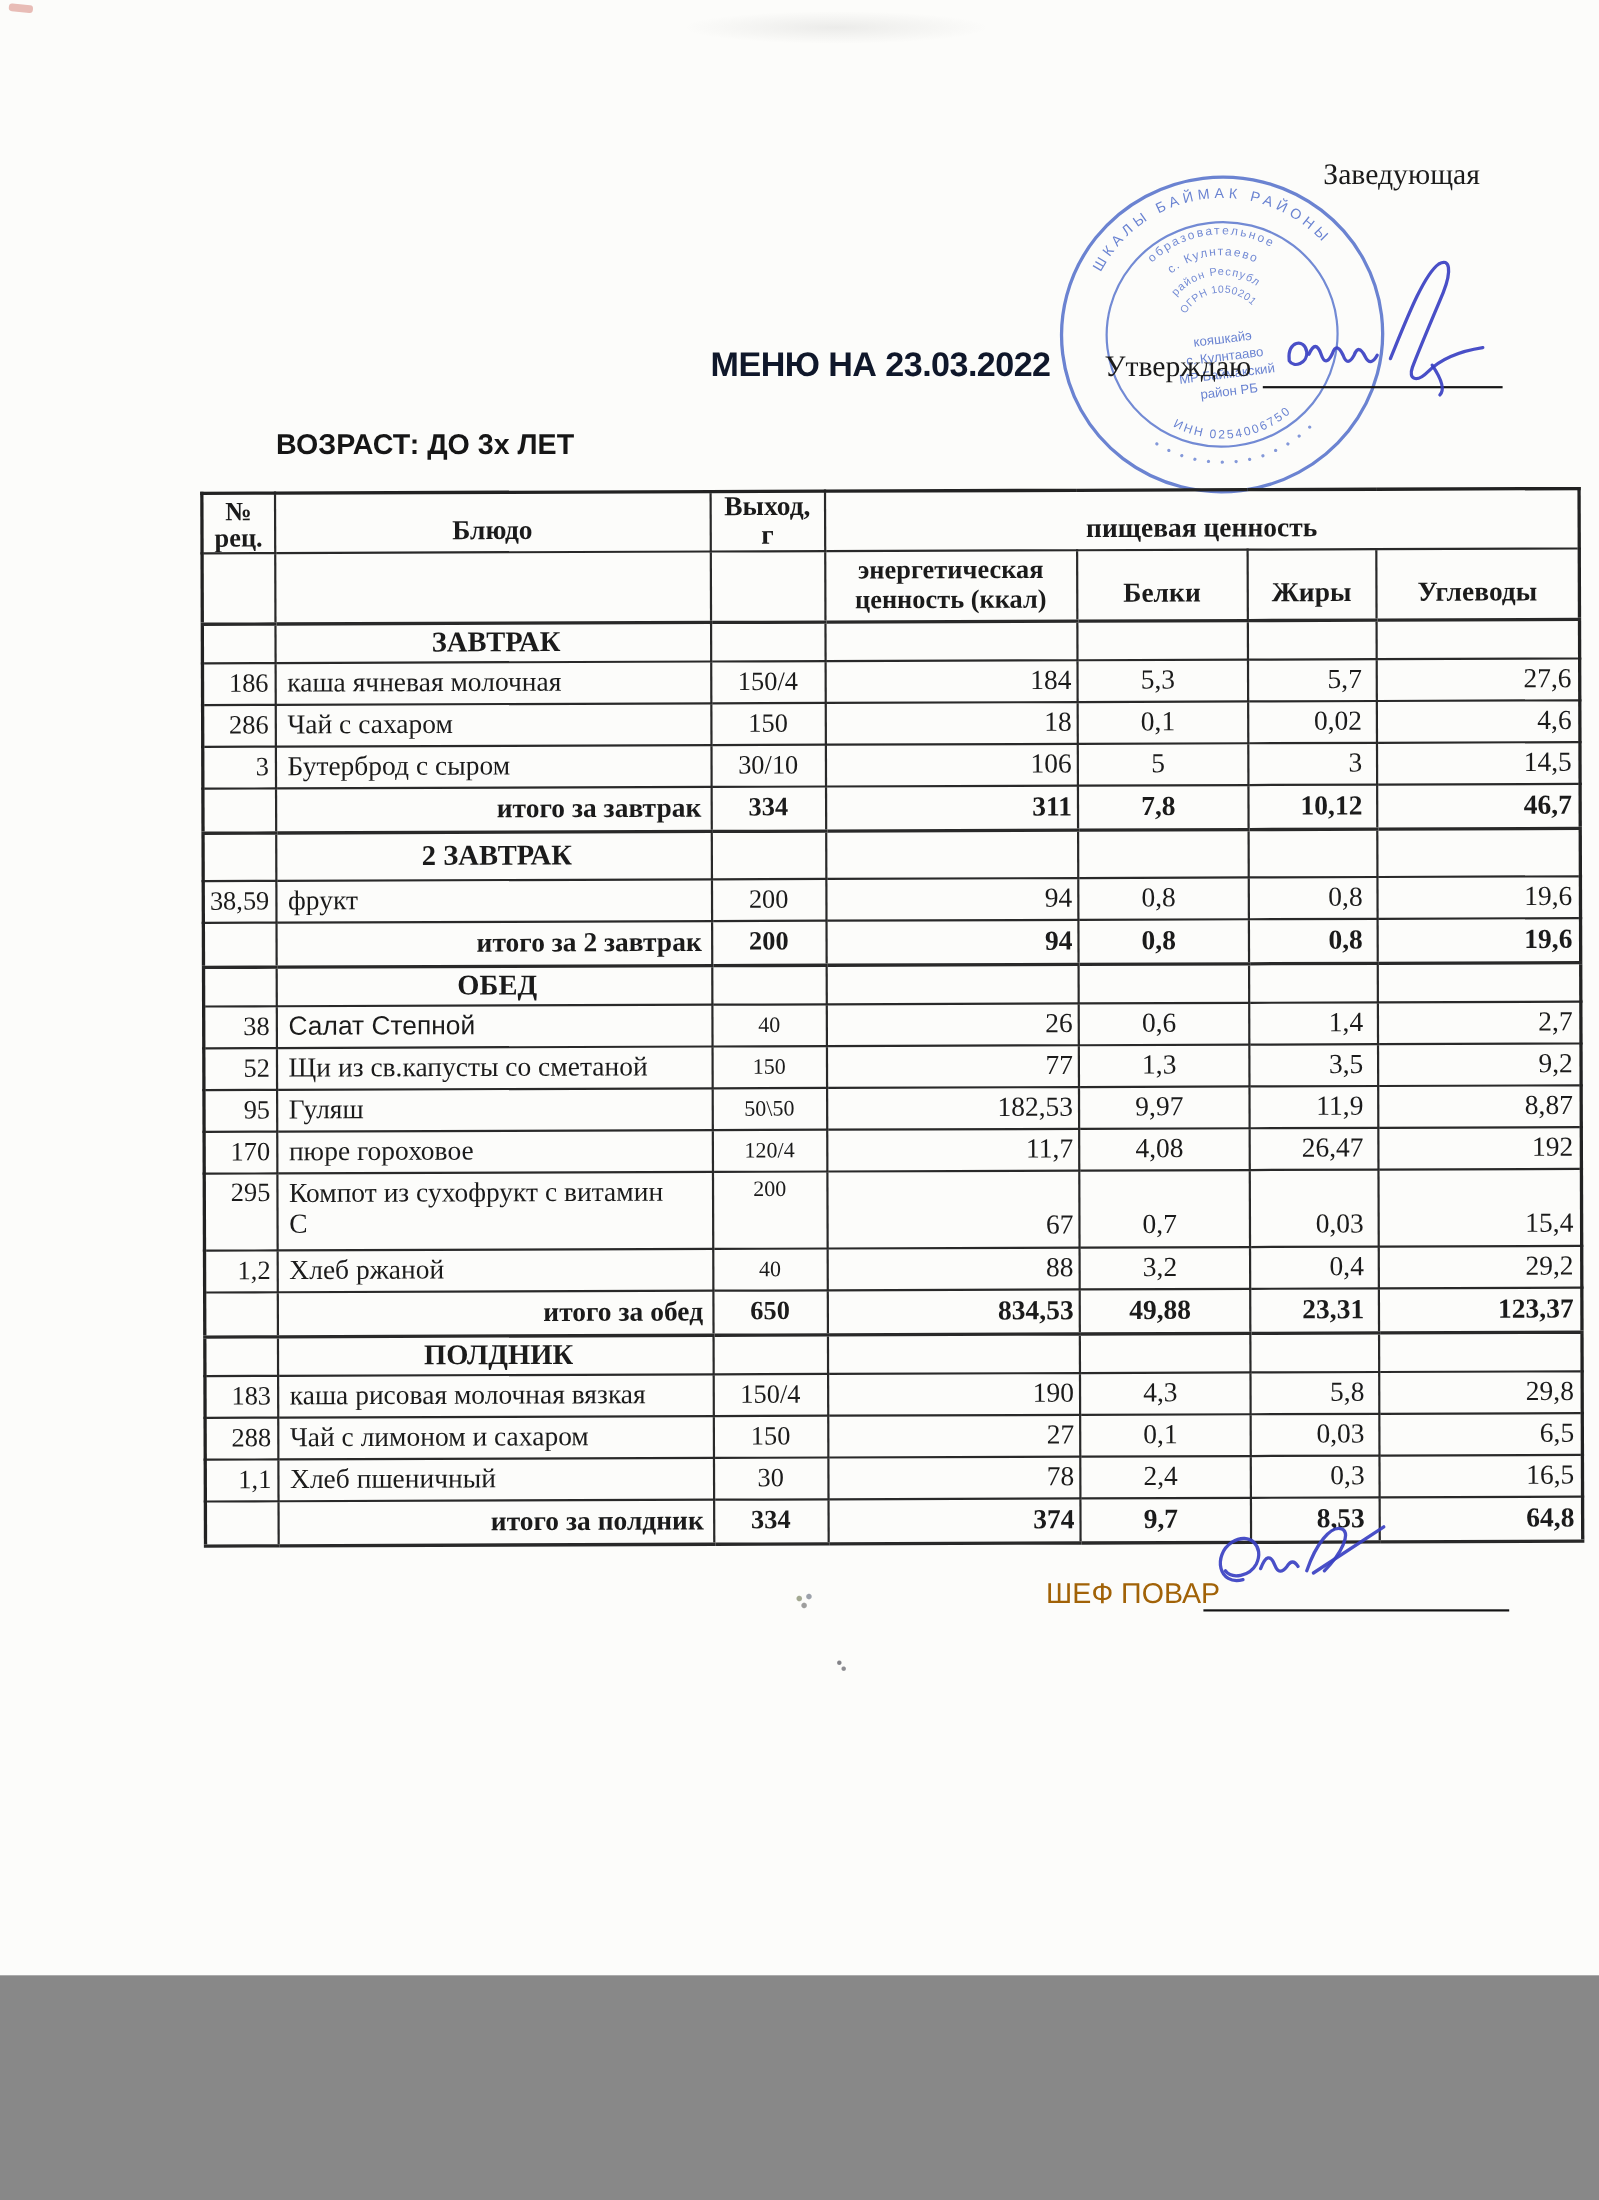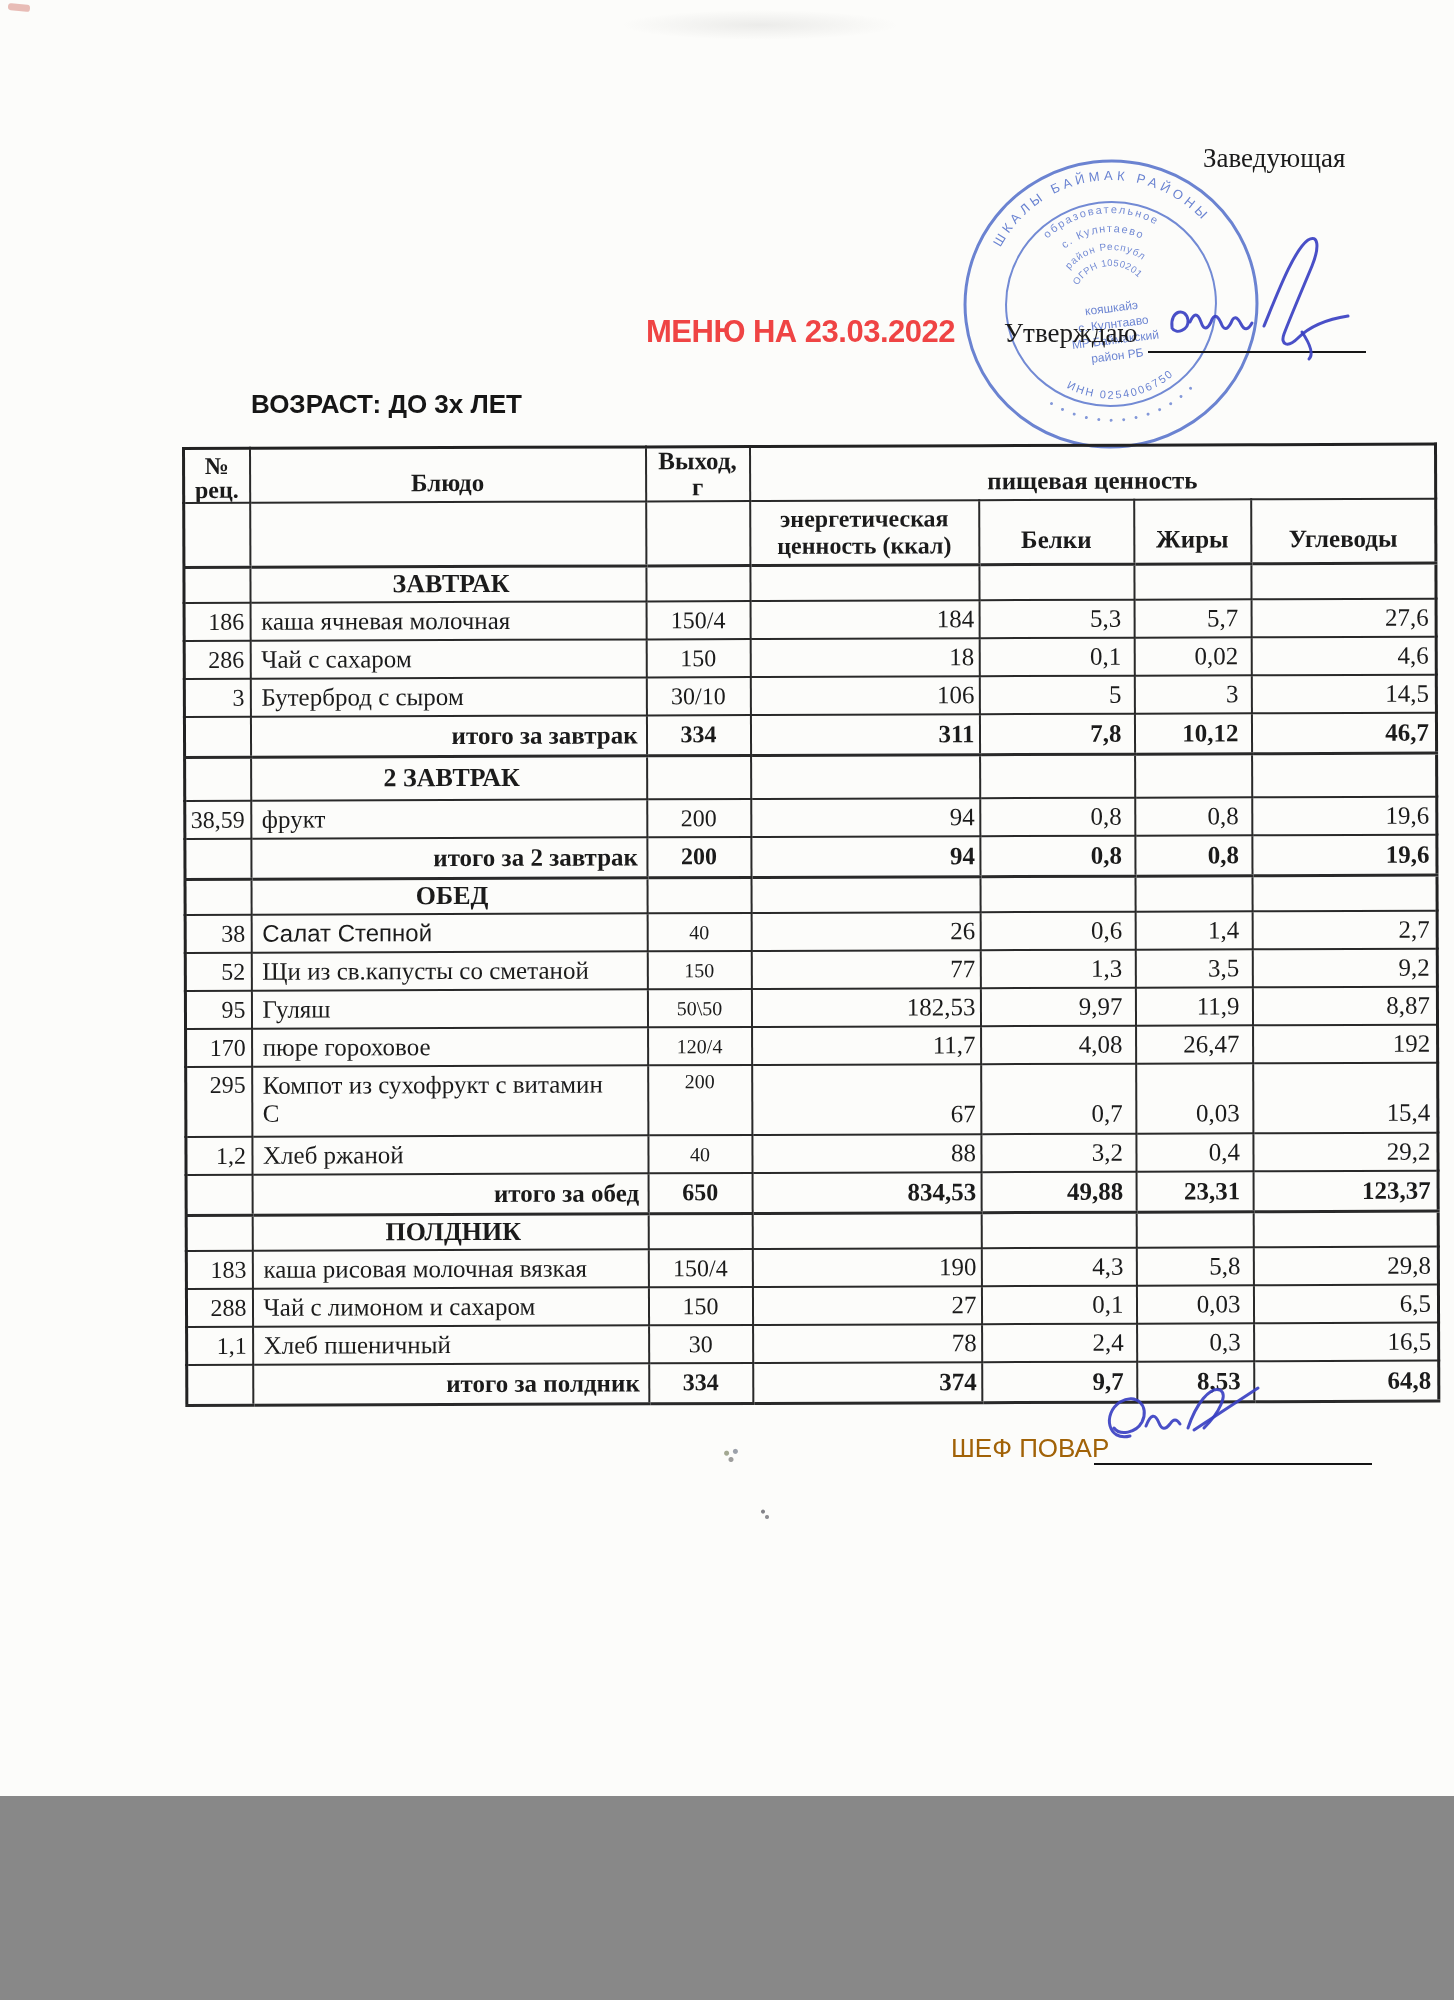--- a/index.html
+++ b/index.html
@@ -7,21 +7,21 @@
     position:relative; width:1454px; height:1796px; margin:0 auto;
     background:#fcfcfa; overflow:hidden;
     font-family:"Liberation Serif", serif; color:#1b1b1b;
   }
   .abs { position:absolute; }
 
   
   .approver { left:1203px; top:143px; font-size:27px; }
   .approve-word { left:1004px; top:318px; font-size:27px; }
   .approve-line { left:1148px; top:351px; width:218px; border-top:2.5px solid #161616; }
-  .doc-title { left:646px; top:314px; font-family:"Liberation Sans", sans-serif; font-weight:bold; font-size:31px; letter-spacing:-0.5px; color:#ef4444; }
+  .doc-title { left:646px; top:314px; font-family:"Liberation Sans", sans-serif; font-weight:bold; font-size:31px; letter-spacing:-0.5px; color:#0f172a; }
   .age-label { left:251px; top:389px; font-family:"Liberation Sans", sans-serif; font-weight:bold; font-size:26px; color:#161616; }
 
   
   .stamp { left:960px; top:156px; width:302px; height:296px; opacity:.82; transform:rotate(-7deg); }
   .stamp text { fill:#2b4fc0; font-family:"Liberation Sans", sans-serif; }
   .sig1 { left:1152px; top:232px; width:220px; height:132px; }
   .sig2 { left:1096px; top:1378px; width:200px; height:95px; }
   .sig-path { fill:none; stroke:#3a40c2; stroke-width:3; stroke-linecap:round; opacity:.92; }
 
   
@@ -50,21 +50,21 @@
   tr.total td { font-weight:bold; border-bottom-width:3px; }
   tr.section td { border-top-width:3px; }
 
   td { font-size:25px; padding:1px 4px; vertical-align:middle; }
   td.num { text-align:right; padding-right:5px; font-size:24px; }
   td.dish { text-align:left; padding-left:10px; }
   td.dish.sans { font-family:"Liberation Sans", sans-serif; font-size:24px; }
   td.out { text-align:center; font-size:24px; }
   td.out.small { font-size:20px; }
   td.kcal { text-align:right; }
-  td.protein { text-align:right; padding-right:12px; }
+  td.protein { text-align:center; padding-right:12px; }
   td.fat { text-align:right; padding-right:12px; }
   td.carbs { text-align:right; padding-right:6px; }
   tr.section td.dish { text-align:center; font-weight:bold; font-size:26px; }
   tr.total td.dish { text-align:right; padding-right:8px; }
   tr.balign td.kcal, tr.balign td.protein, tr.balign td.fat, tr.balign td.carbs { vertical-align:bottom; padding-bottom:5px; }
   tr.balign td.num, tr.balign td.dish, tr.balign td.out { vertical-align:top; padding-top:4px; }
 
   
   .smudge-top { left:620px; top:10px; width:280px; height:30px;
      background:radial-gradient(ellipse at center, rgba(90,90,90,.10), rgba(0,0,0,0) 70%); }

